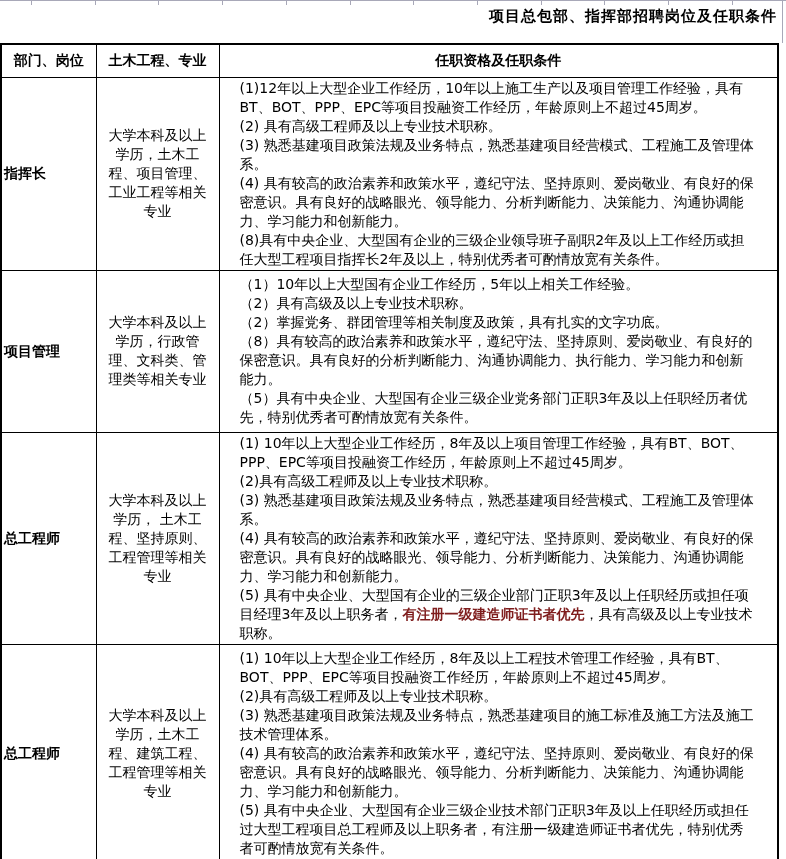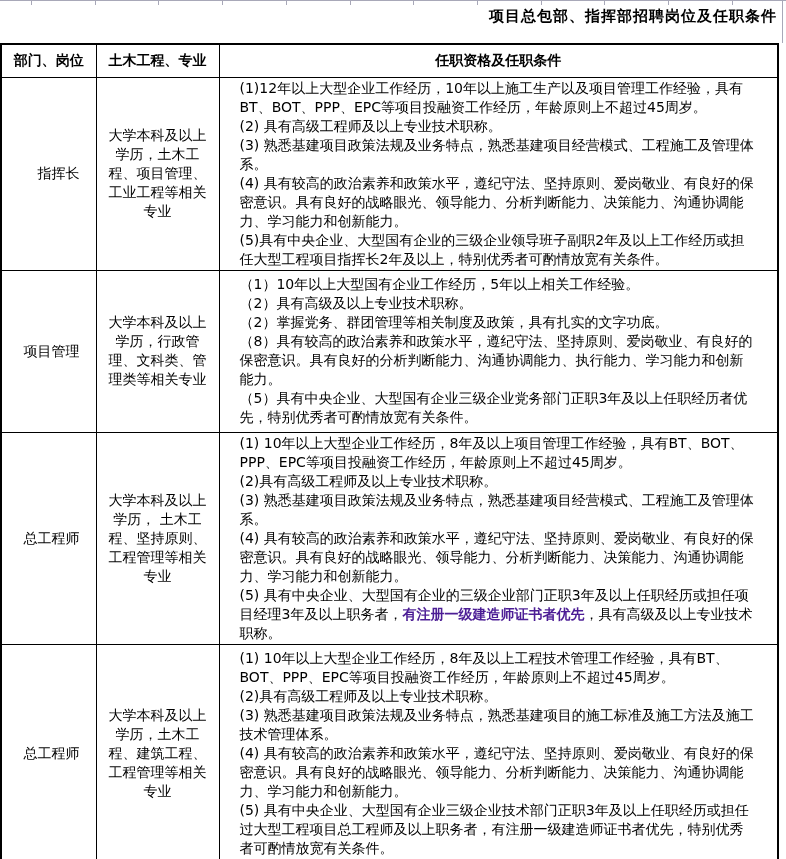--- a/index.html
+++ b/index.html
@@ -31,25 +31,25 @@
     font-size:14px;
     overflow:hidden;
   }
   col.c-pos{width:95px;}
   col.c-edu{width:123px;}
   col.c-req{width:559px;}
 
   tr.hdr{height:33px;padding-left:40px;}
   tr.hdr th{font-weight:bold;text-align:center;padding:0 2px;}
 
-  td.pos{font-weight:normal;text-align:right;vertical-align:middle;padding:0 16px;line-height:19px;}
+  td.pos{font-weight:bold;text-align:left;vertical-align:middle;padding:0 2px;line-height:19px;}
   td.edu{text-align:center;vertical-align:middle;padding:8px 11px;line-height:19px;}
   td.req{text-align:left;vertical-align:middle;padding:1px 20px;line-height:19px;}
   .req-item{margin:0;}
-  .red{color:#4c1d95;font-weight:bold;}
+  .red{color:#7f1d1d;font-weight:bold;}
 
   tbody.rows tr:nth-child(1){height:190px;}
   tbody.rows tr:nth-child(2){height:162px;}
   tbody.rows tr:nth-child(3){height:205px;}
   tbody.rows tr:nth-child(4){height:218px;}
   tr.partial{height:12px;}
   tr.partial td{border-bottom:none;}
 </style>
 </head>
 <body>
@@ -86,21 +86,21 @@
   </thead>
   <tbody class="rows">
       <tr>
         <td class="pos">指挥长</td>
         <td class="edu">大学本科及以上学历，土木工程、项目管理、工业工程等相关专业</td>
         <td class="req">
           <div class="req-item"><span>(1)12年以上大型企业工作经历，10年以上施工生产以及项目管理工作经验，具有BT、BOT、PPP、EPC等项目投融资工作经历，年龄原则上不超过45周岁。</span></div>
           <div class="req-item"><span>(2) 具有高级工程师及以上专业技术职称。</span></div>
           <div class="req-item"><span>(3) 熟悉基建项目政策法规及业务特点，熟悉基建项目经营模式、工程施工及管理体系。</span></div>
           <div class="req-item"><span>(4) 具有较高的政治素养和政策水平，遵纪守法、坚持原则、爱岗敬业、有良好的保密意识。具有良好的战略眼光、领导能力、分析判断能力、决策能力、沟通协调能力、学习能力和创新能力。</span></div>
-          <div class="req-item"><span>(5)具有中央企业、大型国有企业的三级企业领导班子副职2年及以上工作经历或担任大型工程项目指挥长2年及以上，特别优秀者可酌情放宽有关条件。</span></div>
+          <div class="req-item"><span>(8)具有中央企业、大型国有企业的三级企业领导班子副职2年及以上工作经历或担任大型工程项目指挥长2年及以上，特别优秀者可酌情放宽有关条件。</span></div>
         </td>
       </tr>
       <tr>
         <td class="pos">项目管理</td>
         <td class="edu">大学本科及以上学历，行政管理、文科类、管理类等相关专业</td>
         <td class="req">
           <div class="req-item"><span>（1）10年以上大型国有企业工作经历，5年以上相关工作经验。</span></div>
           <div class="req-item"><span>（2）具有高级及以上专业技术职称。</span></div>
           <div class="req-item"><span>（2）掌握党务、群团管理等相关制度及政策，具有扎实的文字功底。</span></div>
           <div class="req-item"><span>（8）具有较高的政治素养和政策水平，遵纪守法、坚持原则、爱岗敬业、有良好的保密意识。具有良好的分析判断能力、沟通协调能力、执行能力、学习能力和创新能力。</span></div>

